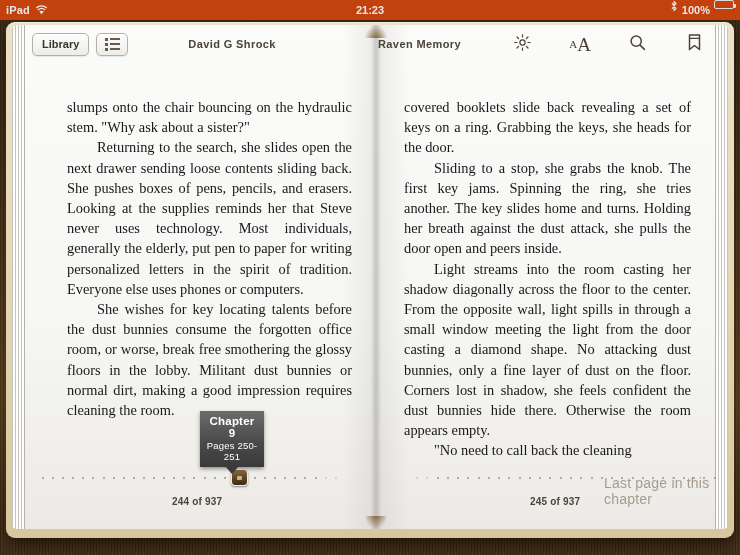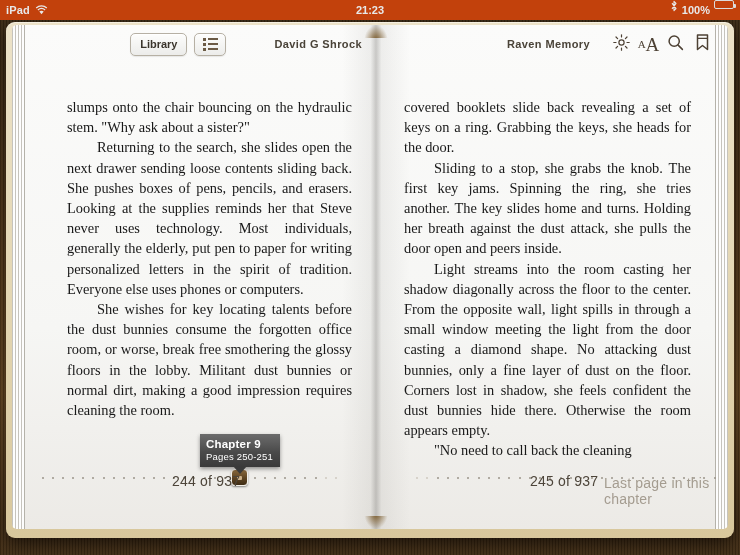--- a/index.html
+++ b/index.html
@@ -123,22 +123,22 @@
     pointer-events: none;
   }
   #spine-top { top: 0; background: radial-gradient(ellipse at 50% 120%, #7a5a2a 0%, rgba(122,90,42,0) 70%); }
   #spine-bottom { bottom: 0; background: radial-gradient(ellipse at 50% -20%, #7a5a2a 0%, rgba(122,90,42,0) 70%); }
 
   
   .toolbar {
     position: absolute; top: 0; height: 38px; z-index: 20;
     display: flex; align-items: center;
   }
-  .toolbar.left { left: 20px; width: 330px; justify-content: flex-end; }
-  .toolbar.right { right: 12px; width: 330px; justify-content: flex-end; }
+  .toolbar.left { left: 20px; width: 330px; }
+  .toolbar.right { right: 20px; width: 330px; justify-content: space-between; }
 
   .tb-btn {
     height: 23px;
     border: 1px solid #b6b0a4;
     border-radius: 5px;
     background: linear-gradient(180deg, #fdfdfc 0%, #ececea 100%);
     color: #3a342c;
     font-size: 11px;
     font-weight: bold;
     padding: 0 9px;
@@ -149,21 +149,21 @@
   #toc-button { width: 32px; padding: 0; margin-left: 7px; }
   .toc-glyph { display: flex; flex-direction: column; gap: 2px; }
   .toc-row { display: flex; align-items: center; gap: 2px; }
   .toc-dot { width: 3px; height: 3px; background: #6b5a45; }
   .toc-line { width: 10px; height: 2px; background: #6b5a45; }
 
   .book-meta {
     font-size: 11px; font-weight: bold; color: #4a4338;
     letter-spacing: .4px;
   }
-  #author-name { margin-left: 48px; }
+  #author-name { margin-left: 60px; }
   #book-title { margin-right: 18px; }
 
   .icon-btn {
     width: 27px; height: 26px;
     display: flex; align-items: center; justify-content: center;
     cursor: pointer;
     color: #4d4134;
   }
   #font-size-button {
     font-family: "Liberation Serif", serif;
@@ -214,41 +214,42 @@
     display: flex; align-items: center; justify-content: center;
     z-index: 18;
   }
   #slider-thumb::after {
     content: ""; width: 5px; height: 4px; background: #cbb089; border-radius: 1px;
   }
 
   
   #chapter-tooltip {
     position: absolute; left: 188px; bottom: 62px;
-    width: 80px;
+    width: 64px;
     background: linear-gradient(180deg, #6c6c6c 0%, #4a4a4a 55%, #3a3a3a 100%);
     border-radius: 0;
     padding: 4px 6px 5px 6px;
+    text-align: center;
     color: #fff;
     z-index: 30;
     box-shadow: 0 2px 4px rgba(0,0,0,.4);
   }
   #chapter-tooltip .tt-title { font-size: 11.5px; font-weight: bold; letter-spacing: .2px; }
   #chapter-tooltip .tt-sub { font-size: 9.5px; margin-top: 1px; letter-spacing: .2px; }
   #chapter-tooltip::after {
     content: ""; position: absolute; left: 50%; bottom: -7px;
     margin-left: -7px;
     border-left: 7px solid transparent;
     border-right: 7px solid transparent;
     border-top: 8px solid #3a3a3a;
   }
 
   .page-counter {
-    position: absolute; bottom: 40px;
-    font-size: 14px; font-weight: normal; color: #4d453a;
+    position: absolute; bottom: 22px;
+    font-size: 10px; font-weight: bold; color: #4d453a;
     letter-spacing: .2px;
     z-index: 15;
   }
   #left-page-counter  { left: 160px; }
   #right-page-counter { left: 518px; }
   #chapter-hint {
     position: absolute; bottom: 22px; left: 592px;
     font-size: 14px; color: #a49c90; letter-spacing: .2px;
     z-index: 15;
   }

